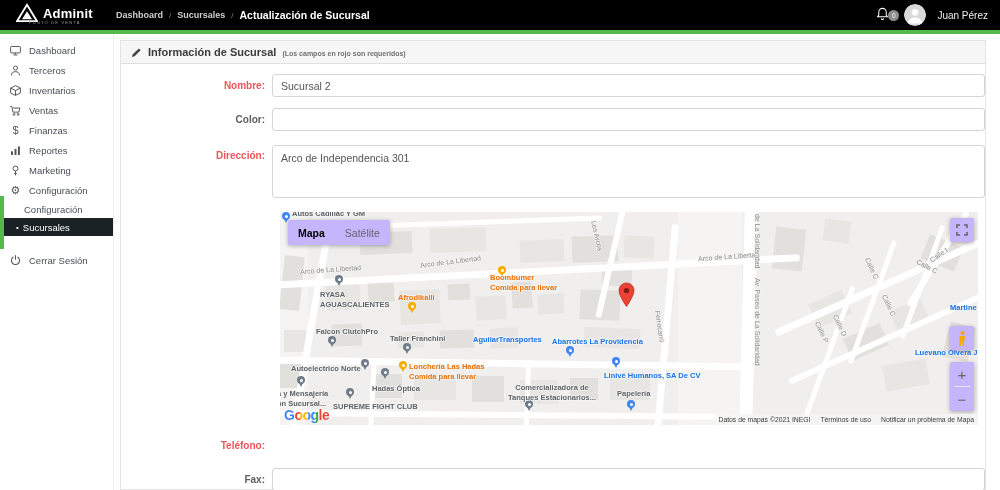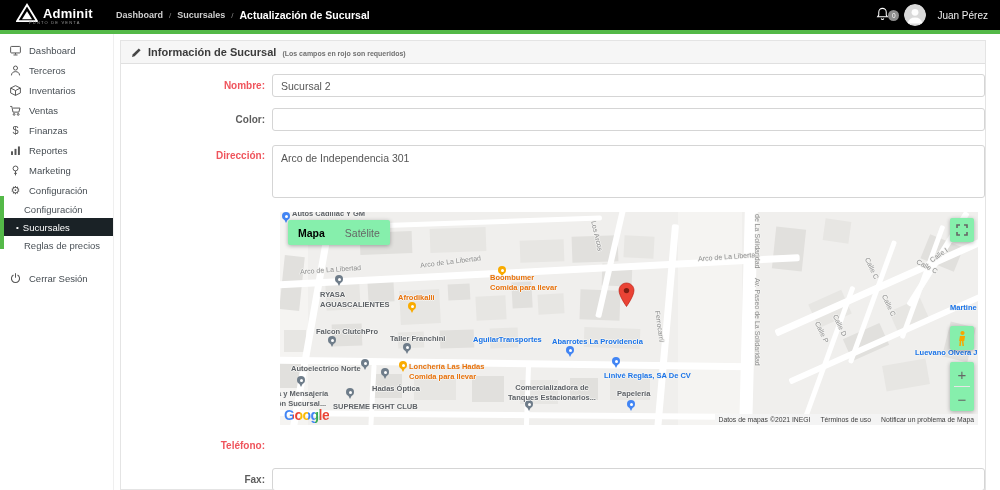--- a/index.html
+++ b/index.html
@@ -56,21 +56,21 @@
   .ml.food{color:#e8710a;}
   .ml.center{text-align:center;width:92px;}
   .street-v{position:absolute;writing-mode:vertical-rl;font-size:7px;color:#8d8d8d;white-space:nowrap;
       text-shadow:-1px 0 #f4f4f2,1px 0 #f4f4f2,0 -1px #f4f4f2,0 1px #f4f4f2;}
   .pin{position:absolute;width:8px;height:8px;border-radius:50%;background:currentColor;}
   .pin::before{content:"";position:absolute;left:2.5px;top:2.5px;width:3px;height:3px;border-radius:50%;background:#fff;}
   .pin::after{content:"";position:absolute;left:1.5px;top:7px;border-left:2.5px solid transparent;border-right:2.5px solid transparent;border-top:4px solid;}
   .pin-gray{color:#6f7d8a;}
   .pin-blue{color:#4285f4;}
   .pin-orange{color:#f9ab00;}
-  .gm-btnbox{position:absolute;background:#86efac;box-shadow:0 1px 4px rgba(0,0,0,.3);border-radius:2px;text-align:center;}
+  .gm-btnbox{position:absolute;background:#c4b5fd;box-shadow:0 1px 4px rgba(0,0,0,.3);border-radius:2px;text-align:center;}
   #maptype{left:8px;top:8px;height:25px;display:flex;align-items:center;}
   #maptype span{padding:0 10px;font-size:10.5px;cursor:pointer;}
   .mt-sel{font-weight:700;color:#000;}
   .mt-un{color:#666;}
   #fullscreen{right:4px;top:6px;width:24px;height:24px;display:flex;align-items:center;justify-content:center;cursor:pointer;}
   #pegman{right:4px;top:114px;width:24px;height:24px;display:flex;align-items:center;justify-content:center;cursor:pointer;}
   #zoomctl{right:4px;top:150px;width:24px;height:49px;display:flex;flex-direction:column;align-items:center;cursor:pointer;}
   .zbtn{flex:1;display:flex;align-items:center;justify-content:center;font-size:15px;color:#666;width:100%;}
   .zdiv{width:16px;height:1px;background:#e6e6e6;}
   #gattrib{position:absolute;right:0;bottom:0;height:11px;display:flex;align-items:center;gap:10px;background:rgba(245,245,245,.85);padding:0 4px;font-size:6.8px;color:#3c3c3c;}
@@ -175,23 +175,20 @@
     <div class="side-item">
       <span class="tglyph">⚙</span>
       <span>Configuración</span>
     </div>
     <div class="sub-item">
       <span>Configuración</span>
     </div>
     <div class="sub-item active">
       <span class="sub-bullet">•</span>
       <span>Sucursales</span>
-    </div>
-    <div class="sub-item">
-      <span>Reglas de precios</span>
     </div>
     <div class="side-item logout">
       <svg width="13" height="13" viewBox="0 0 16 16" fill="none" stroke="#555" stroke-width="1.3">
           <path d="M5.5 3.6a5 5 0 1 0 5 0"></path>
           <path d="M8 1.5V7"></path>
         </svg>
       <span>Cerrar Sesión</span>
     </div>
     <div id="side-accent"></div>
   </div>
@@ -326,21 +323,21 @@
     <div class="ml biz" style="left:635px;top:136px">Luevano Olvera J</div>
     <div class="ml" style="left:11px;top:152px">Autoelectrico Norte</div>
     <div class="ml food" style="left:129px;top:150px">Lonchería Las Hadas
 Comida para llevar</div>
     <div class="ml" style="left:92px;top:172px">Hadas Óptica</div>
     <div class="ml" style="left:-3px;top:177px">a y Mensajería
 ón Sucursal...</div>
     <div class="ml" style="left:53px;top:190px">SUPREME FIGHT CLUB</div>
     <div class="ml center" style="left:226px;top:171px">Comercializadora de
 Tanques Estacionarios...</div>
-    <div class="ml biz" style="left:324px;top:159px">Linivé Reglas, SA De CV</div>
+    <div class="ml biz" style="left:324px;top:159px">Linivé Humanos, SA De CV</div>
     <div class="ml" style="left:337px;top:177px">Papelería</div>
 
     <div class="gm-btnbox" id="maptype">
       <span class="mt-sel">Mapa</span>
       <span class="mt-un">Satélite</span>
     </div>
     <div class="gm-btnbox" id="fullscreen">
       <svg width="12" height="12" viewBox="0 0 12 12" fill="none" stroke="#666" stroke-width="1.6">
           <path d="M1 4V1h3M8 1h3v3M11 8v3H8M4 11H1V8"></path>
         </svg>

